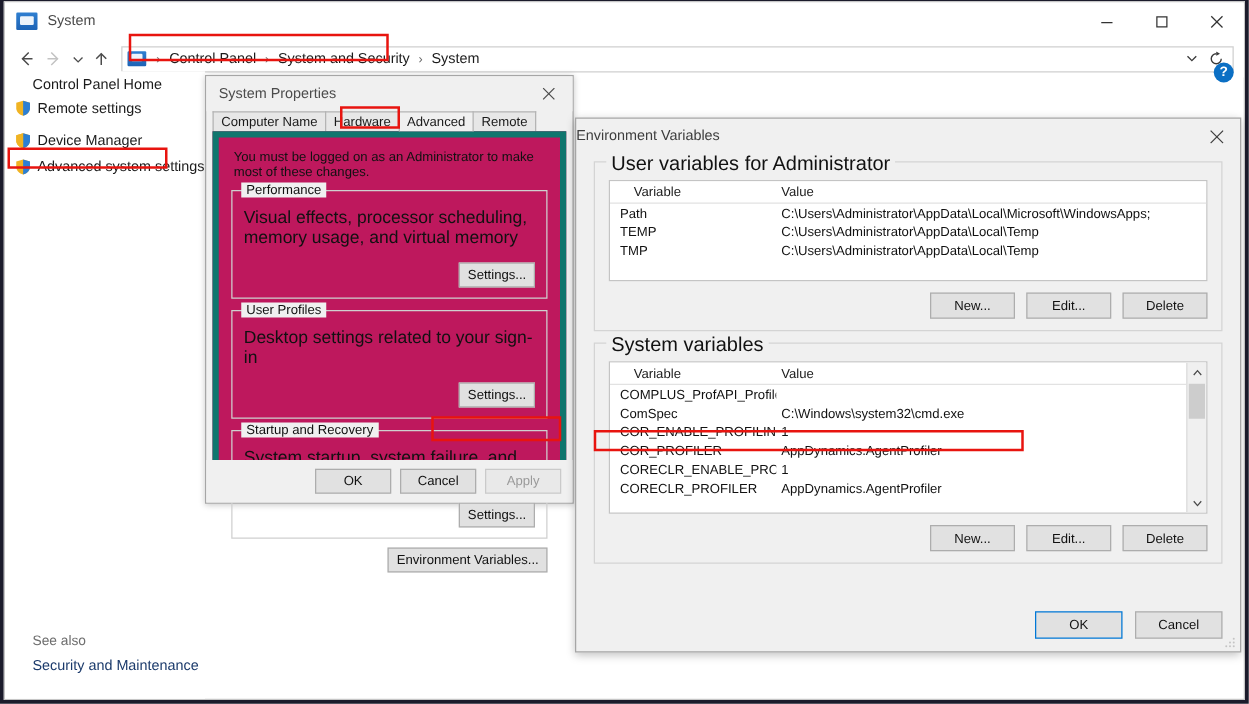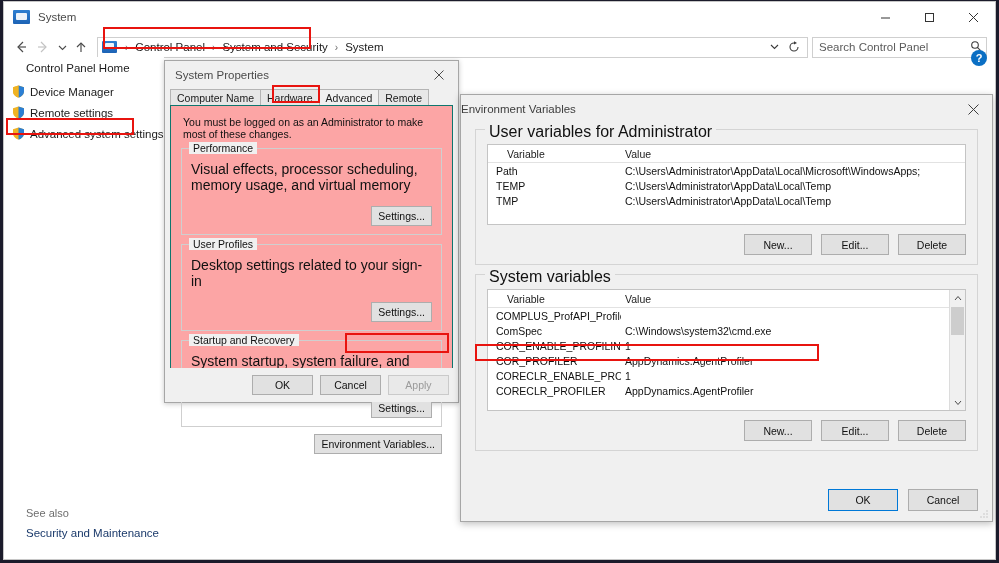--- a/index.html
+++ b/index.html
@@ -109,21 +109,21 @@
   #sysprops .dlg-title span{font-size:11.5px;color:#4b4b4b;}
   .dlg-x{width:38px;height:28px;display:flex;align-items:center;justify-content:center;color:#4b4b4b;}
   .tabs{display:flex;padding:0 0 0 5px;height:16px;position:relative;}
   .tab{
     font-size:10.5px;color:#1a1a1a;padding:2px 6px 1px 6px;
     border:1px solid #b4b4b4;border-bottom:none;background:#e7e7e7;
     margin-right:-1px;box-sizing:border-box;line-height:13px;
   }
   .tab.active{background:#f0f0f0;position:relative;z-index:2;}
   .tabpanel{
-    margin:0 5px 5px 5px;border:1px solid #0f766e;background:#fca5a5;
+    margin:0 5px 5px 5px;border:5px solid #0f766e;background:#be185d;
     height:291px;box-sizing:border-box;position:relative;padding:8px 10px;
   }
   .note{font-size:10.5px;color:#111;margin:2px 0 8px 2px;}
   .group{
     border:1px solid #cfcfcf;margin-bottom:9px;position:relative;
     padding:12px 9px 8px 9px;box-sizing:border-box;
   }
   .group > .glabel{
     position:absolute;top:-7px;left:7px;background:#f0f0f0;padding:0 4px;
     font-size:10.5px;color:#111;
@@ -264,55 +264,46 @@
         </div>
         <div class="addr-refresh">
           <svg width="12" height="12" viewBox="0 0 12 12">
             <path d="M10 6 A4 4 0 1 1 6 2" fill="none" stroke="#3a3a3a" stroke-width="1.1"></path>
             <path d="M6 0.2 L6 3.6 L9 2" fill="#3a3a3a"></path>
           </svg>
         </div>
       </div>
     </div>
 
-    <div class="searchbox">
-      <div class="ph">Search Control Panel</div>
-      <div class="mag">
-        <svg width="12" height="12" viewBox="0 0 12 12">
-            <circle cx="5" cy="5" r="3.3" fill="none" stroke="#3c3c3c" stroke-width="1.1"></circle>
-            <line x1="7.4" y1="7.4" x2="10.6" y2="10.6" stroke="#3c3c3c" stroke-width="1.1"></line>
-          </svg>
-      </div>
-    </div>
   </div>
 
   <div class="helpbtn">?</div>
 
   <div class="sidebar">
     <div class="side-head">Control Panel Home</div>
+
+    <div class="side-item">
+      <span class="shield">
+        <svg width="13" height="13" viewBox="0 0 13 13">
+          <path d="M6.5 0.6 L12 2.2 L12 6.6 C12 9.6 9.5 11.8 6.5 12.6 C3.5 11.8 1 9.6 1 6.6 L1 2.2 Z" fill="#f0b323"></path>
+          <path d="M6.5 0.6 L12 2.2 L12 6.6 C12 9.6 9.5 11.8 6.5 12.6 Z" fill="#2b7fd4"></path>
+        </svg>
+      </span>
+      <span>Remote settings</span>
+    </div>
 
     <div class="side-item" style="margin-top:9px;">
       <span class="shield">
         <svg width="13" height="13" viewBox="0 0 13 13">
           <path d="M6.5 0.6 L12 2.2 L12 6.6 C12 9.6 9.5 11.8 6.5 12.6 C3.5 11.8 1 9.6 1 6.6 L1 2.2 Z" fill="#f0b323"></path>
           <path d="M6.5 0.6 L12 2.2 L12 6.6 C12 9.6 9.5 11.8 6.5 12.6 Z" fill="#2b7fd4"></path>
           <path d="M6.5 0.6 L1 2.2 L1 6.6 C1 9.6 3.5 11.8 6.5 12.6 Z" fill="#f0b323"></path>
         </svg>
       </span>
       <span>Device Manager</span>
-    </div>
-
-    <div class="side-item">
-      <span class="shield">
-        <svg width="13" height="13" viewBox="0 0 13 13">
-          <path d="M6.5 0.6 L12 2.2 L12 6.6 C12 9.6 9.5 11.8 6.5 12.6 C3.5 11.8 1 9.6 1 6.6 L1 2.2 Z" fill="#f0b323"></path>
-          <path d="M6.5 0.6 L12 2.2 L12 6.6 C12 9.6 9.5 11.8 6.5 12.6 Z" fill="#2b7fd4"></path>
-        </svg>
-      </span>
-      <span>Remote settings</span>
     </div>
 
     <div class="side-item">
       <span class="shield">
         <svg width="13" height="13" viewBox="0 0 13 13">
           <path d="M6.5 0.6 L12 2.2 L12 6.6 C12 9.6 9.5 11.8 6.5 12.6 C3.5 11.8 1 9.6 1 6.6 L1 2.2 Z" fill="#f0b323"></path>
           <path d="M6.5 0.6 L12 2.2 L12 6.6 C12 9.6 9.5 11.8 6.5 12.6 Z" fill="#2b7fd4"></path>
         </svg>
       </span>
       <span>Advanced system settings</span>

